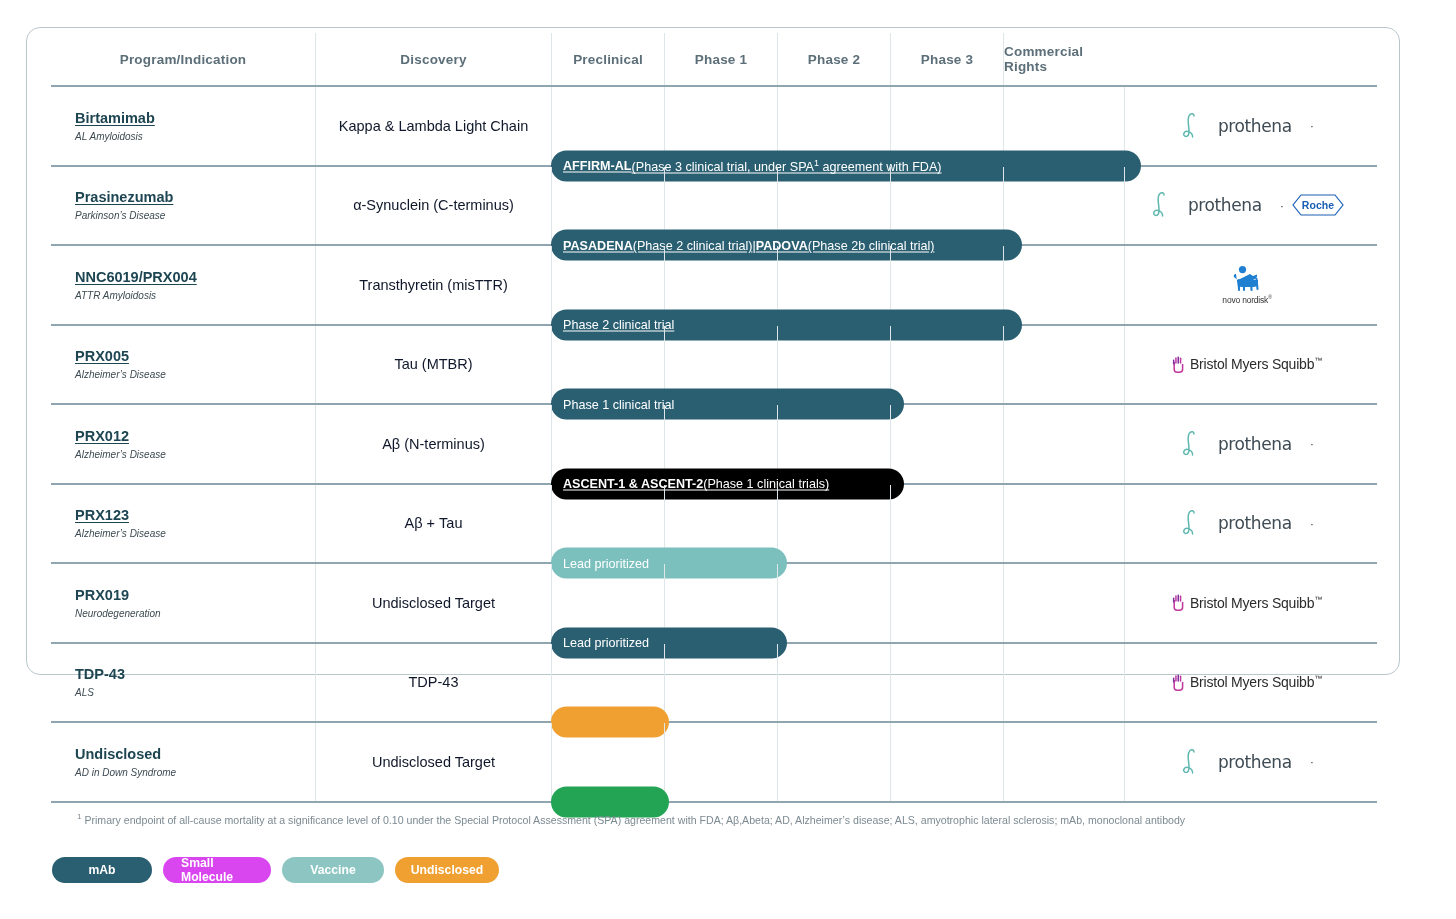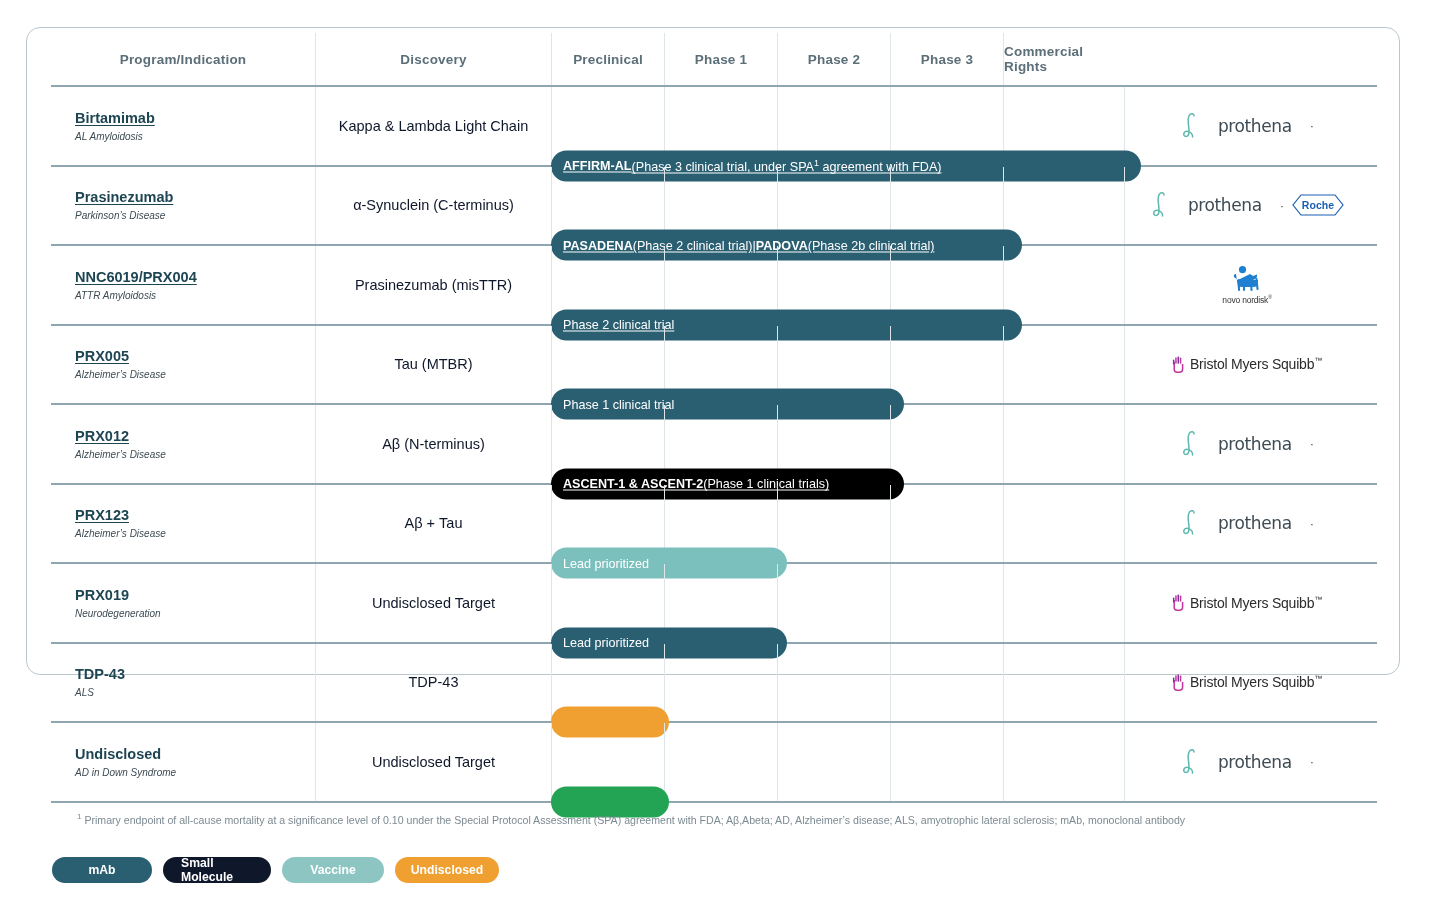--- a/index.html
+++ b/index.html
@@ -234,21 +234,21 @@
                 <span class="u">(Phase 2b clinical trial)</span>
               </div>
             </div>
           </div>
           <div class="row-rule"></div>
           <div class="prow body-row">
             <div class="cell prog-cell">
               <div class="prog-name ul">NNC6019/PRX004</div>
               <div class="prog-ind">ATTR Amyloidosis</div>
             </div>
-            <div class="cell vsep target-cell">Prasinezumab (misTTR)</div>
+            <div class="cell vsep target-cell">Transthyretin (misTTR)</div>
             <div class="cell vsep"></div>
             <div class="cell vsep"></div>
             <div class="cell vsep"></div>
             <div class="cell vsep"></div>
             <div class="cell vsep"></div>
             <div class="cell vsep rights-cell">
               <span class="novo">
                 <svg width="40" height="30" viewBox="0 0 40 30">
                   <circle cx="15.5" cy="4.6" r="3.6" fill="#1f7fd0"></circle>
                   <path d="M9 9 C7 9 6 11 7.5 12.5 L11 15 L11 23 M11 15 L24 15 C28 15 30 13 30 11 L30 9.5 L26 11 L23 9 L19 11 Z" fill="#1f7fd0"></path>
@@ -438,18 +438,18 @@
     </div>
 
     <div class="footnote">
       <sup>1</sup><span> Primary endpoint of all-cause mortality at a significance level of 0.10 under the Special Protocol Assessment (SPA) agreement with FDA; Aβ,Abeta; AD, Alzheimer’s disease; ALS, amyotrophic lateral sclerosis; mAb, monoclonal antibody</span>
     </div>
 
   </div>
 
   <div class="legend" id="legend-host">
       <div class="chip" style="background: rgb(42, 95, 114); width: 100px;">mAb</div>
-      <div class="chip" style="background: #0f172a; width: 108px;">Small Molecule</div>
+      <div class="chip" style="background: #d946ef; width: 108px;">Small Molecule</div>
       <div class="chip" style="background: rgb(140, 197, 194); width: 102px;">Vaccine</div>
       <div class="chip" style="background: rgb(240, 160, 48); width: 104px;">Undisclosed</div>
     </div>
 
 </div>
 
 </body></html>

